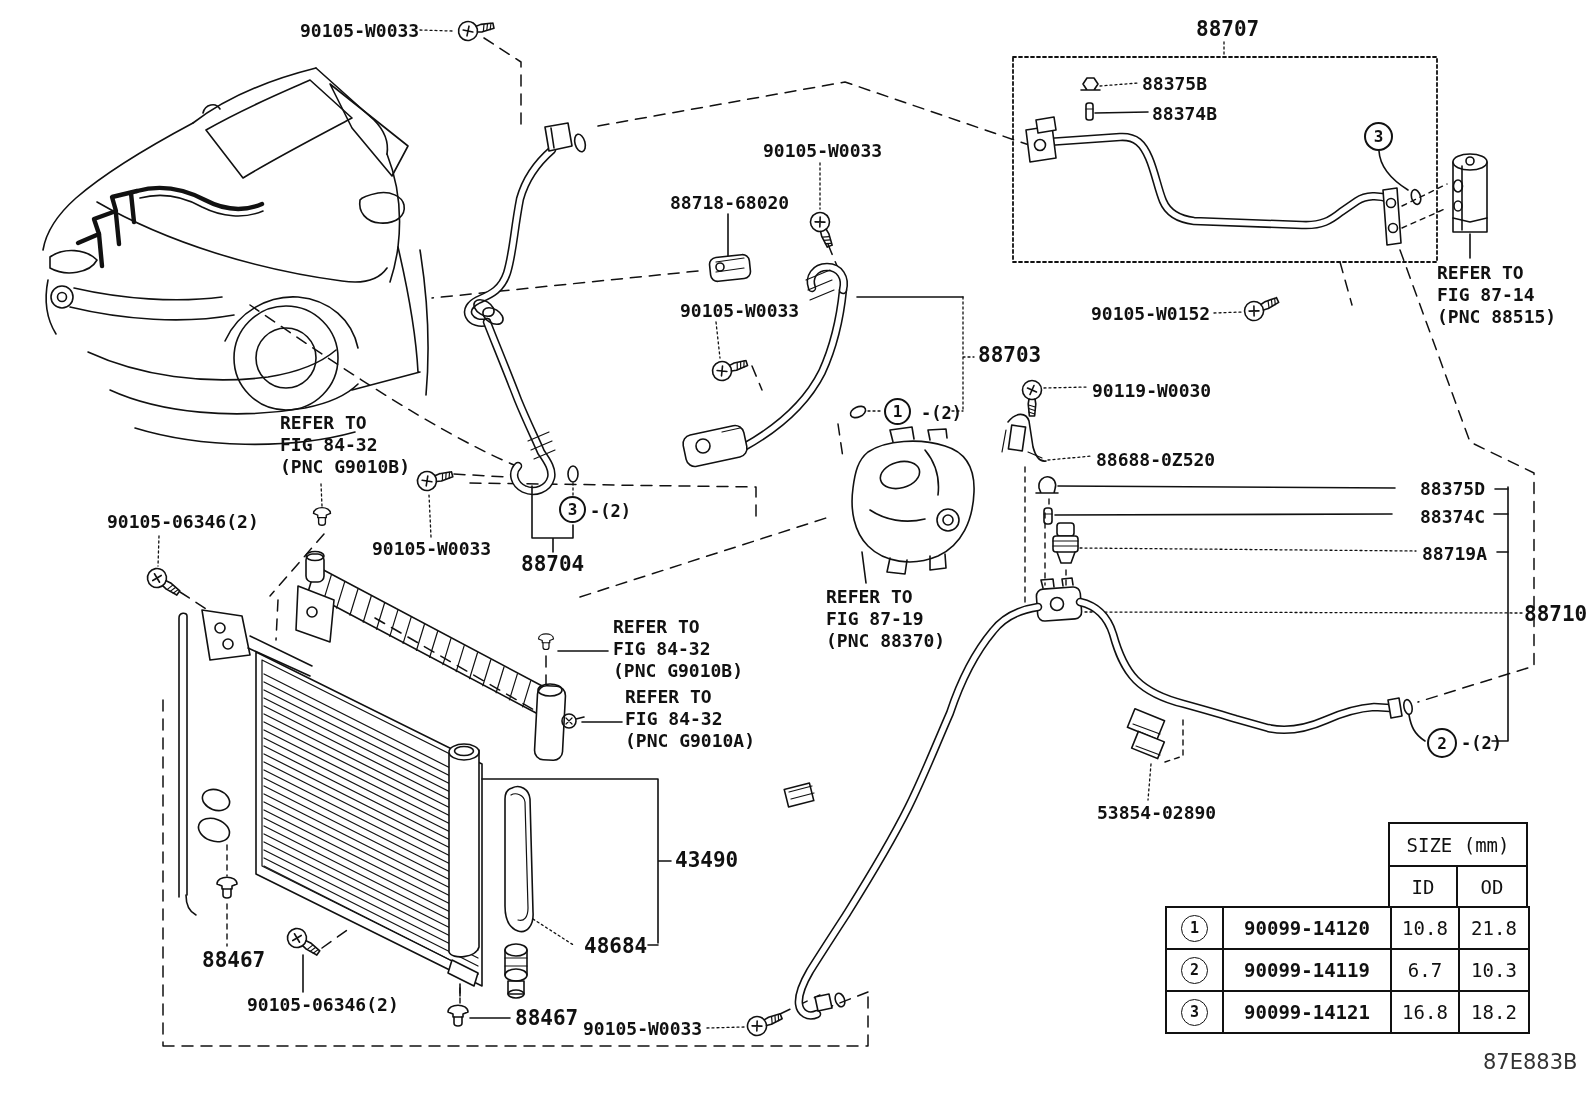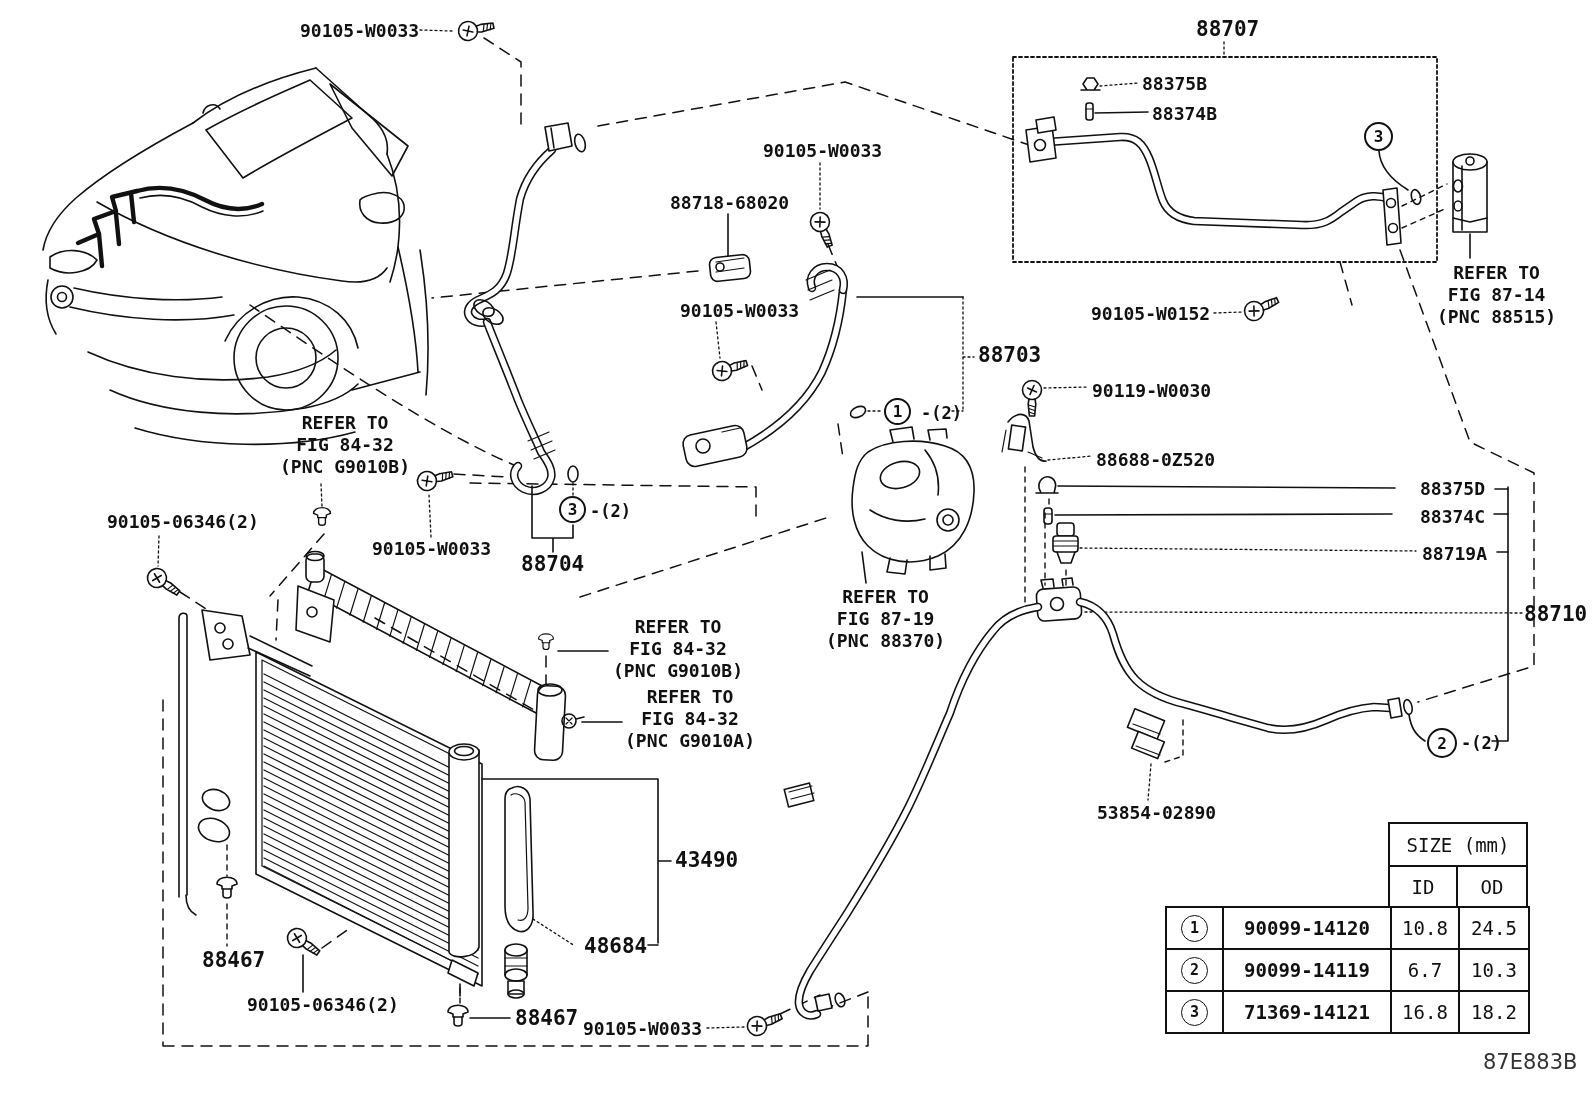--- a/index.html
+++ b/index.html
@@ -11,21 +11,21 @@
   .thin{stroke-width:1.2;}
   .tubeO{stroke-width:8.5;}
   .tubeI{stroke:#fff;stroke-width:5.4;}
   .dash{stroke-dasharray:11 8;stroke-width:1.5;}
   .dash2{stroke-dasharray:5 5;stroke-width:1.4;}
   .dot{stroke-dasharray:2 3;stroke-width:1.3;}
   .dotbox{stroke-dasharray:3 3;stroke-width:1.8;}
   .wfill{fill:#fff;}
   .lbl{position:absolute;font:bold 18px "DejaVu Sans Mono",monospace;white-space:nowrap;}
   .big{font-size:21px;}
-  .note{position:absolute;font:bold 18px "DejaVu Sans Mono",monospace;line-height:22px;white-space:nowrap;text-align:center;}
+  .note{position:absolute;font:bold 18px "DejaVu Sans Mono",monospace;line-height:22px;white-space:nowrap;}
   .balloon{position:absolute;width:27px;height:27px;border:2px solid #111;border-radius:50%;
            display:flex;align-items:center;justify-content:center;
            font:bold 16px "DejaVu Sans Mono",monospace;background:#fff;box-sizing:border-box;}
   .qty{position:absolute;font:bold 17px "DejaVu Sans Mono",monospace;white-space:nowrap;}
   .code{position:absolute;font:21px "DejaVu Sans",sans-serif;color:#333;}
   table.sz{position:absolute;border-collapse:collapse;font:19px "DejaVu Sans Mono",monospace;}
   table.sz td{border:2px solid #111;text-align:center;padding:0;height:40px;background:#fff;}
   table.sz td.part{font-weight:bold;width:166px;}
   table.sz td.numc{width:55px;}
   table.sz td.idc{width:66px;}
@@ -441,31 +441,31 @@
     <td class="odc">OD</td>
   </tr>
 </tbody>
     </table>
 <table class="sz" style="left:1165px;top:906px;">
   <tbody>
         <tr>
     <td class="numc"><span class="tcircle">1</span></td>
     <td class="part">90099-14120</td>
     <td class="idc">10.8</td>
-    <td class="odc">24.5</td>
+    <td class="odc">21.8</td>
   </tr>
   <tr>
     <td class="numc"><span class="tcircle">2</span></td>
     <td class="part">90099-14119</td>
     <td class="idc">6.7</td>
     <td class="odc">10.3</td>
   </tr>
   <tr>
     <td class="numc"><span class="tcircle">3</span></td>
-    <td class="part">71369-14121</td>
+    <td class="part">90099-14121</td>
     <td class="idc">16.8</td>
     <td class="odc">18.2</td>
   </tr>
 </tbody>
     </table>
 
 <div class="code" style="left:1483px;top:1050px;">87E883B</div>
 
 </div>
 

